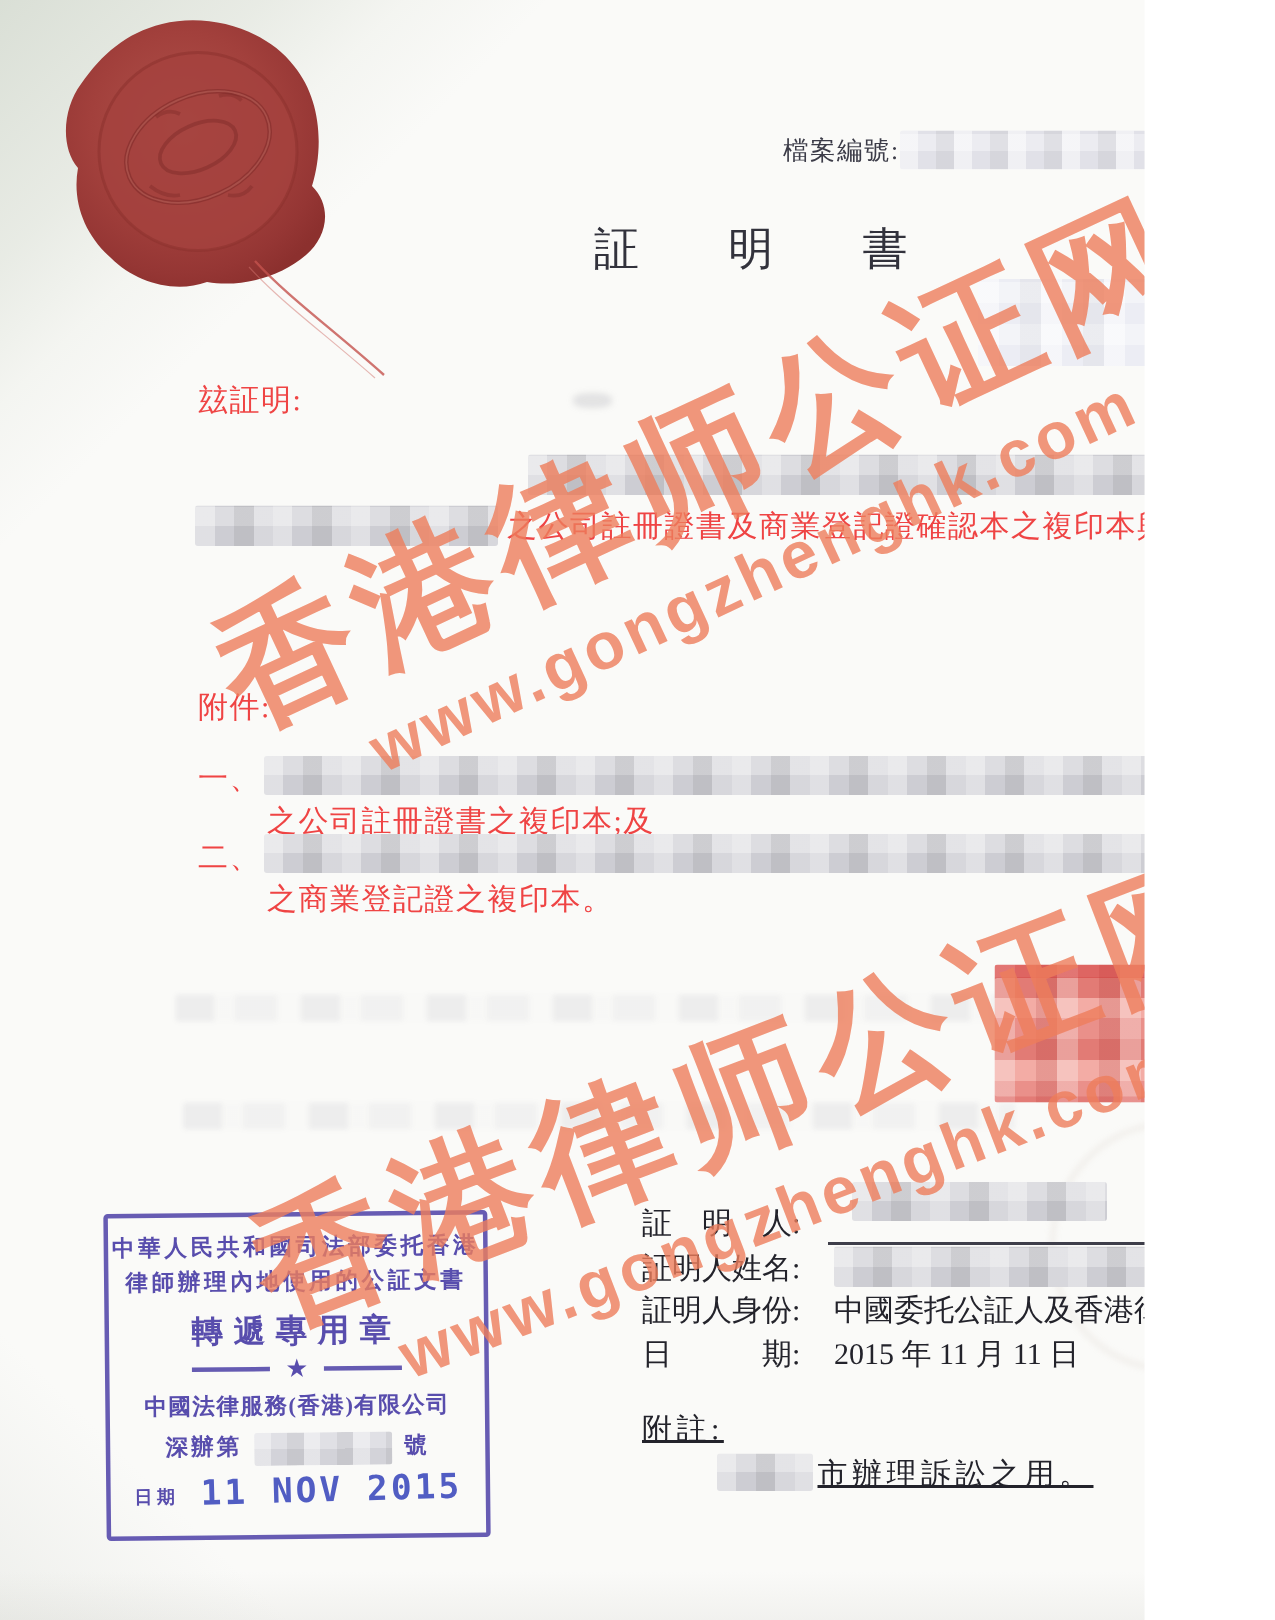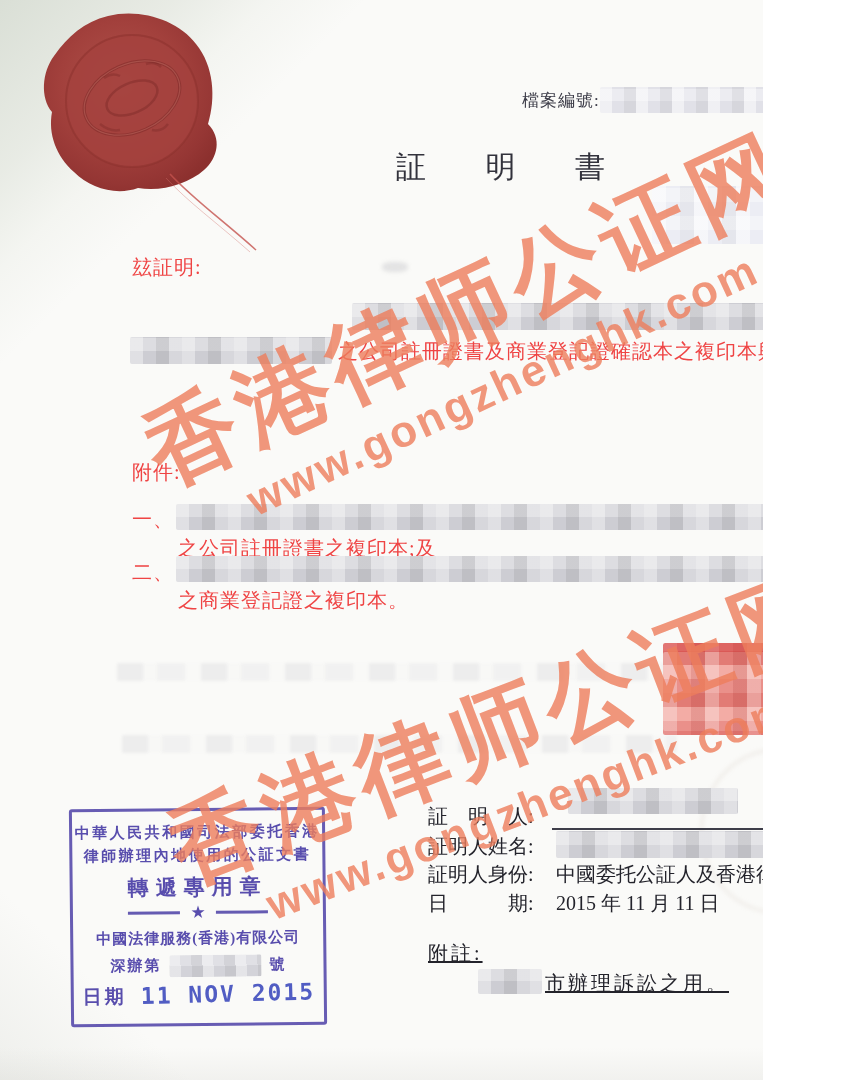--- a/index.html
+++ b/index.html
@@ -77,21 +77,21 @@
     font-family:"Liberation Serif","DejaVu Serif",serif;
   }
   .stamp-l1{font-size:15px;letter-spacing:2.5px;font-weight:600;line-height:1.55;}
   .stamp-l3{font-size:21px;letter-spacing:7px;font-weight:700;margin-top:6px;}
   .stamp-div{display:flex;align-items:center;gap:10px;margin-top:4px;}
   .stamp-div .bar{width:52px;height:2.5px;background:rgba(74,62,166,0.85);}
   .stamp-div .star{font-size:17px;line-height:1;}
   .stamp-co{font-size:15px;letter-spacing:1px;font-weight:600;margin-top:8px;}
   .stamp-serial{display:flex;align-items:center;gap:8px;margin-top:7px;font-size:15px;letter-spacing:2px;font-weight:600;}
   .stamp-daterow{display:flex;align-items:baseline;gap:14px;margin-top:3px;}
-  .stamp-datelabel{font-size:19px;letter-spacing:3px;font-weight:600;}
+  .stamp-datelabel{font-size:12px;letter-spacing:3px;font-weight:600;}
   .stamp-date{
     font-family:"DejaVu Sans Mono","Liberation Mono",monospace;
     font-size:23px;font-weight:700;letter-spacing:2px;color:rgba(72,84,192,0.95);
     transform:rotate(-1deg);
   }
   
   .cert-label,.cert-value{font-size:20px;color:#23232b;}
   .note-text{font-size:20px;letter-spacing:3px;color:#23232b;text-decoration:underline;}
   
   .watermark{

